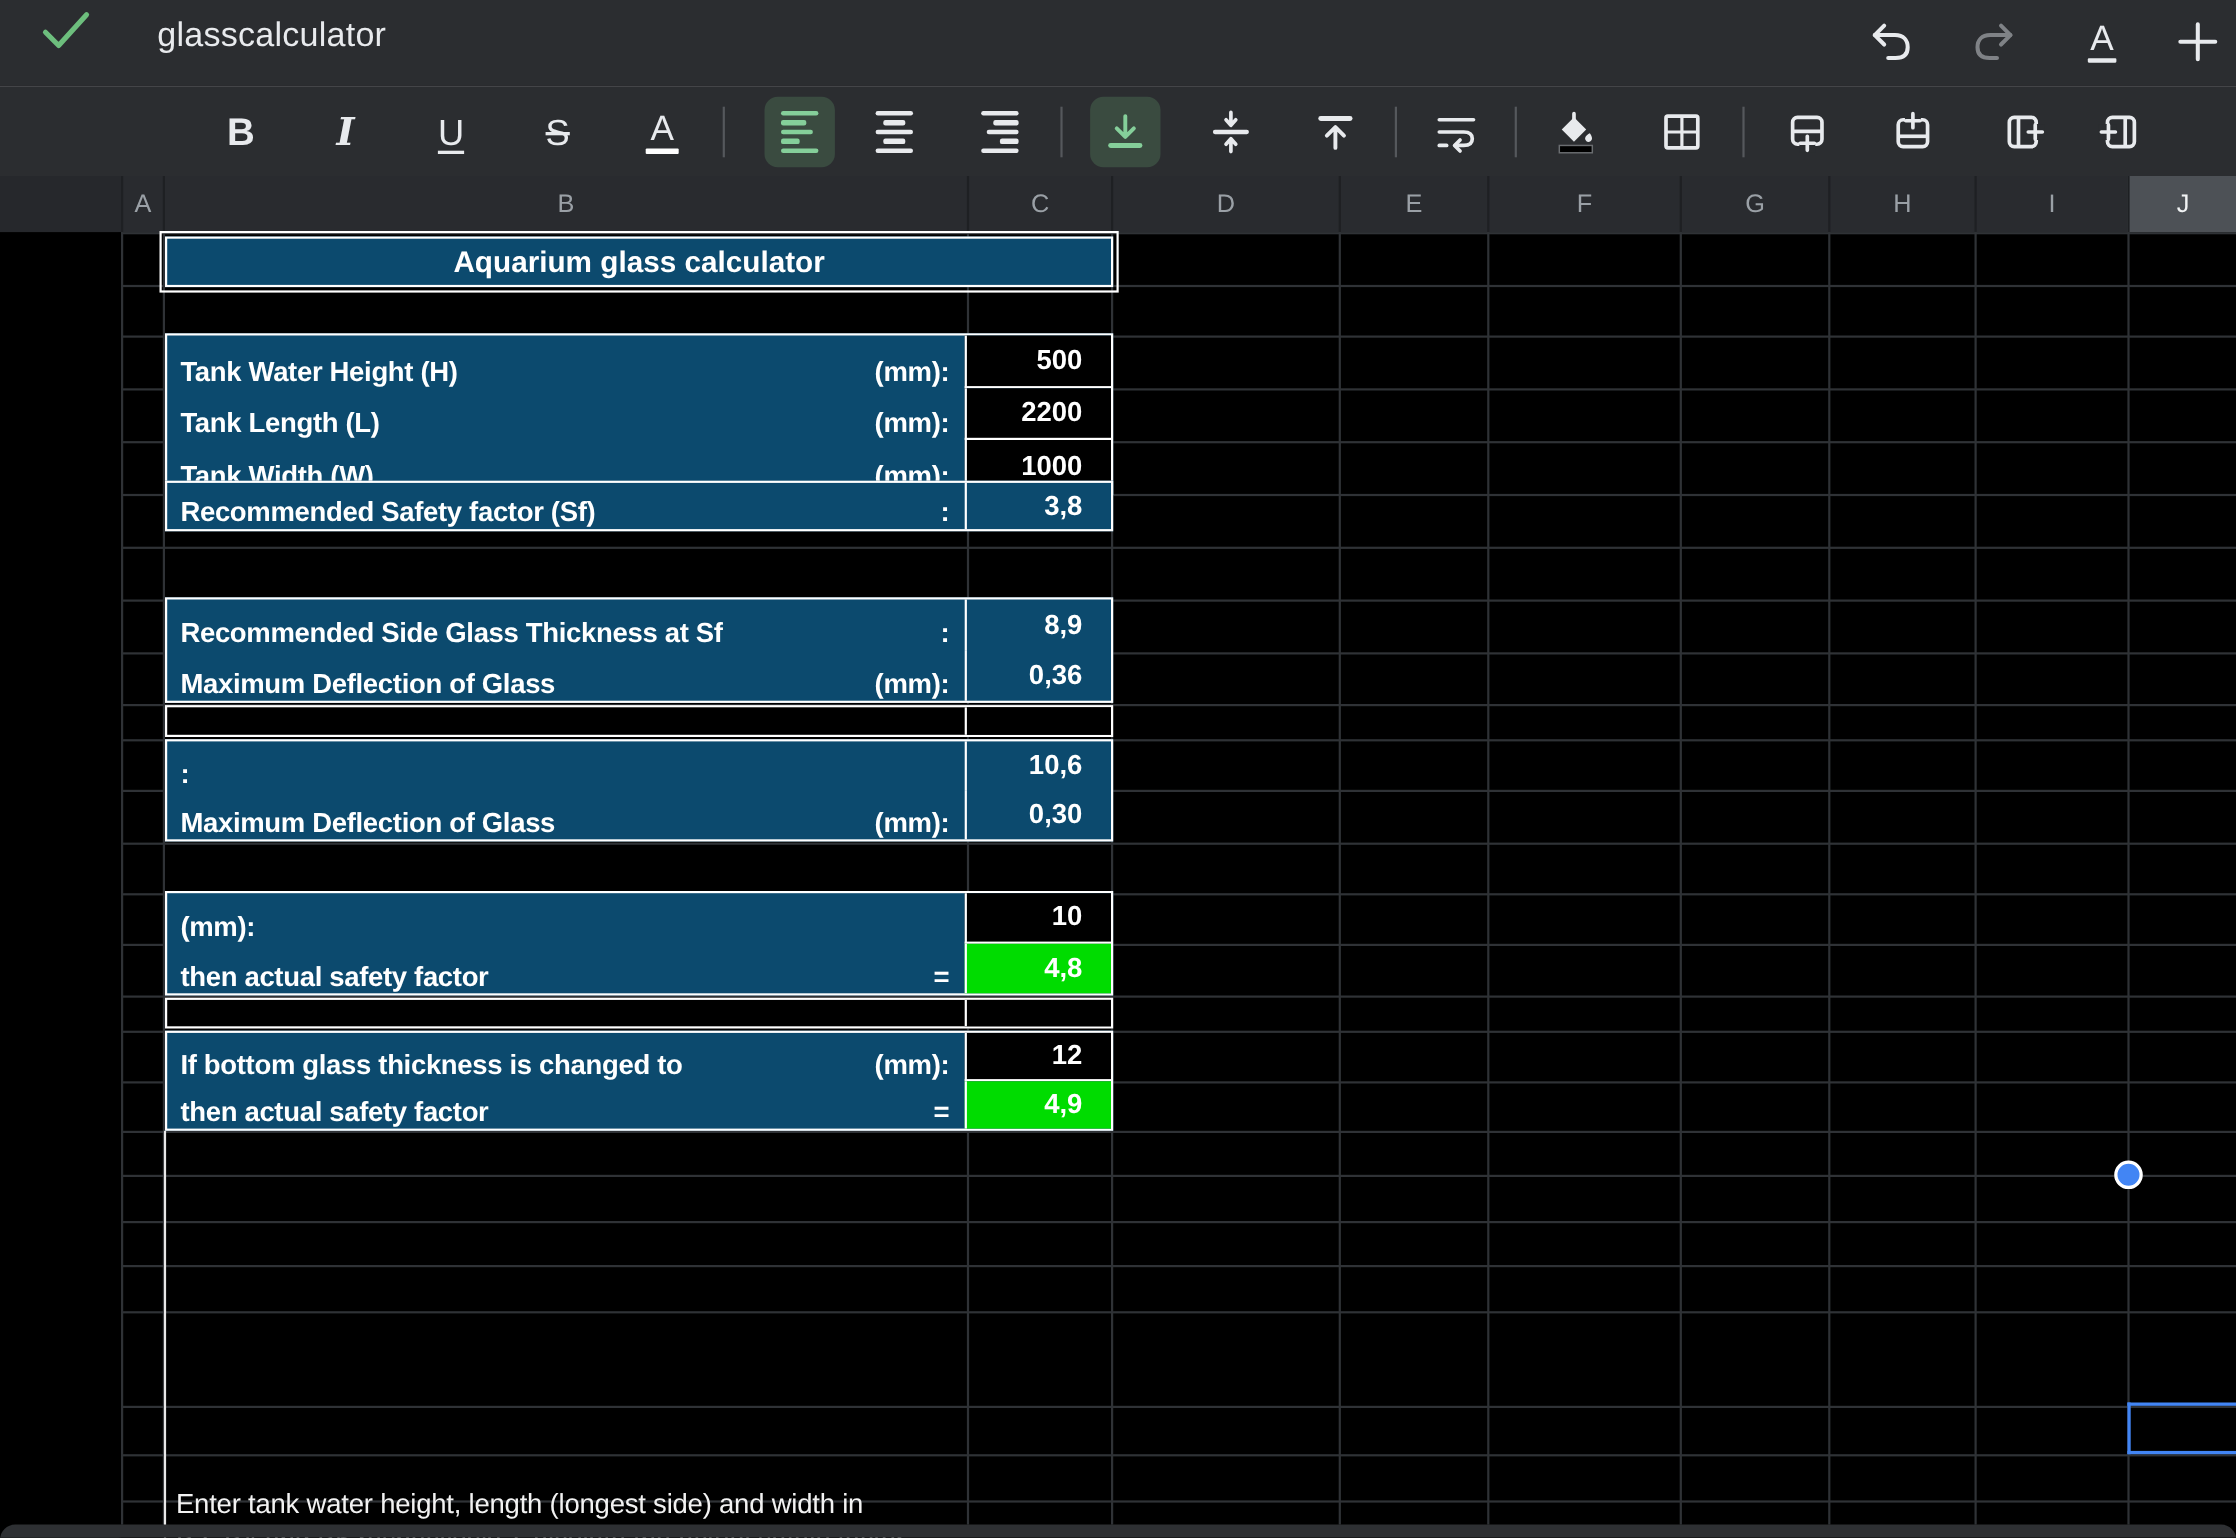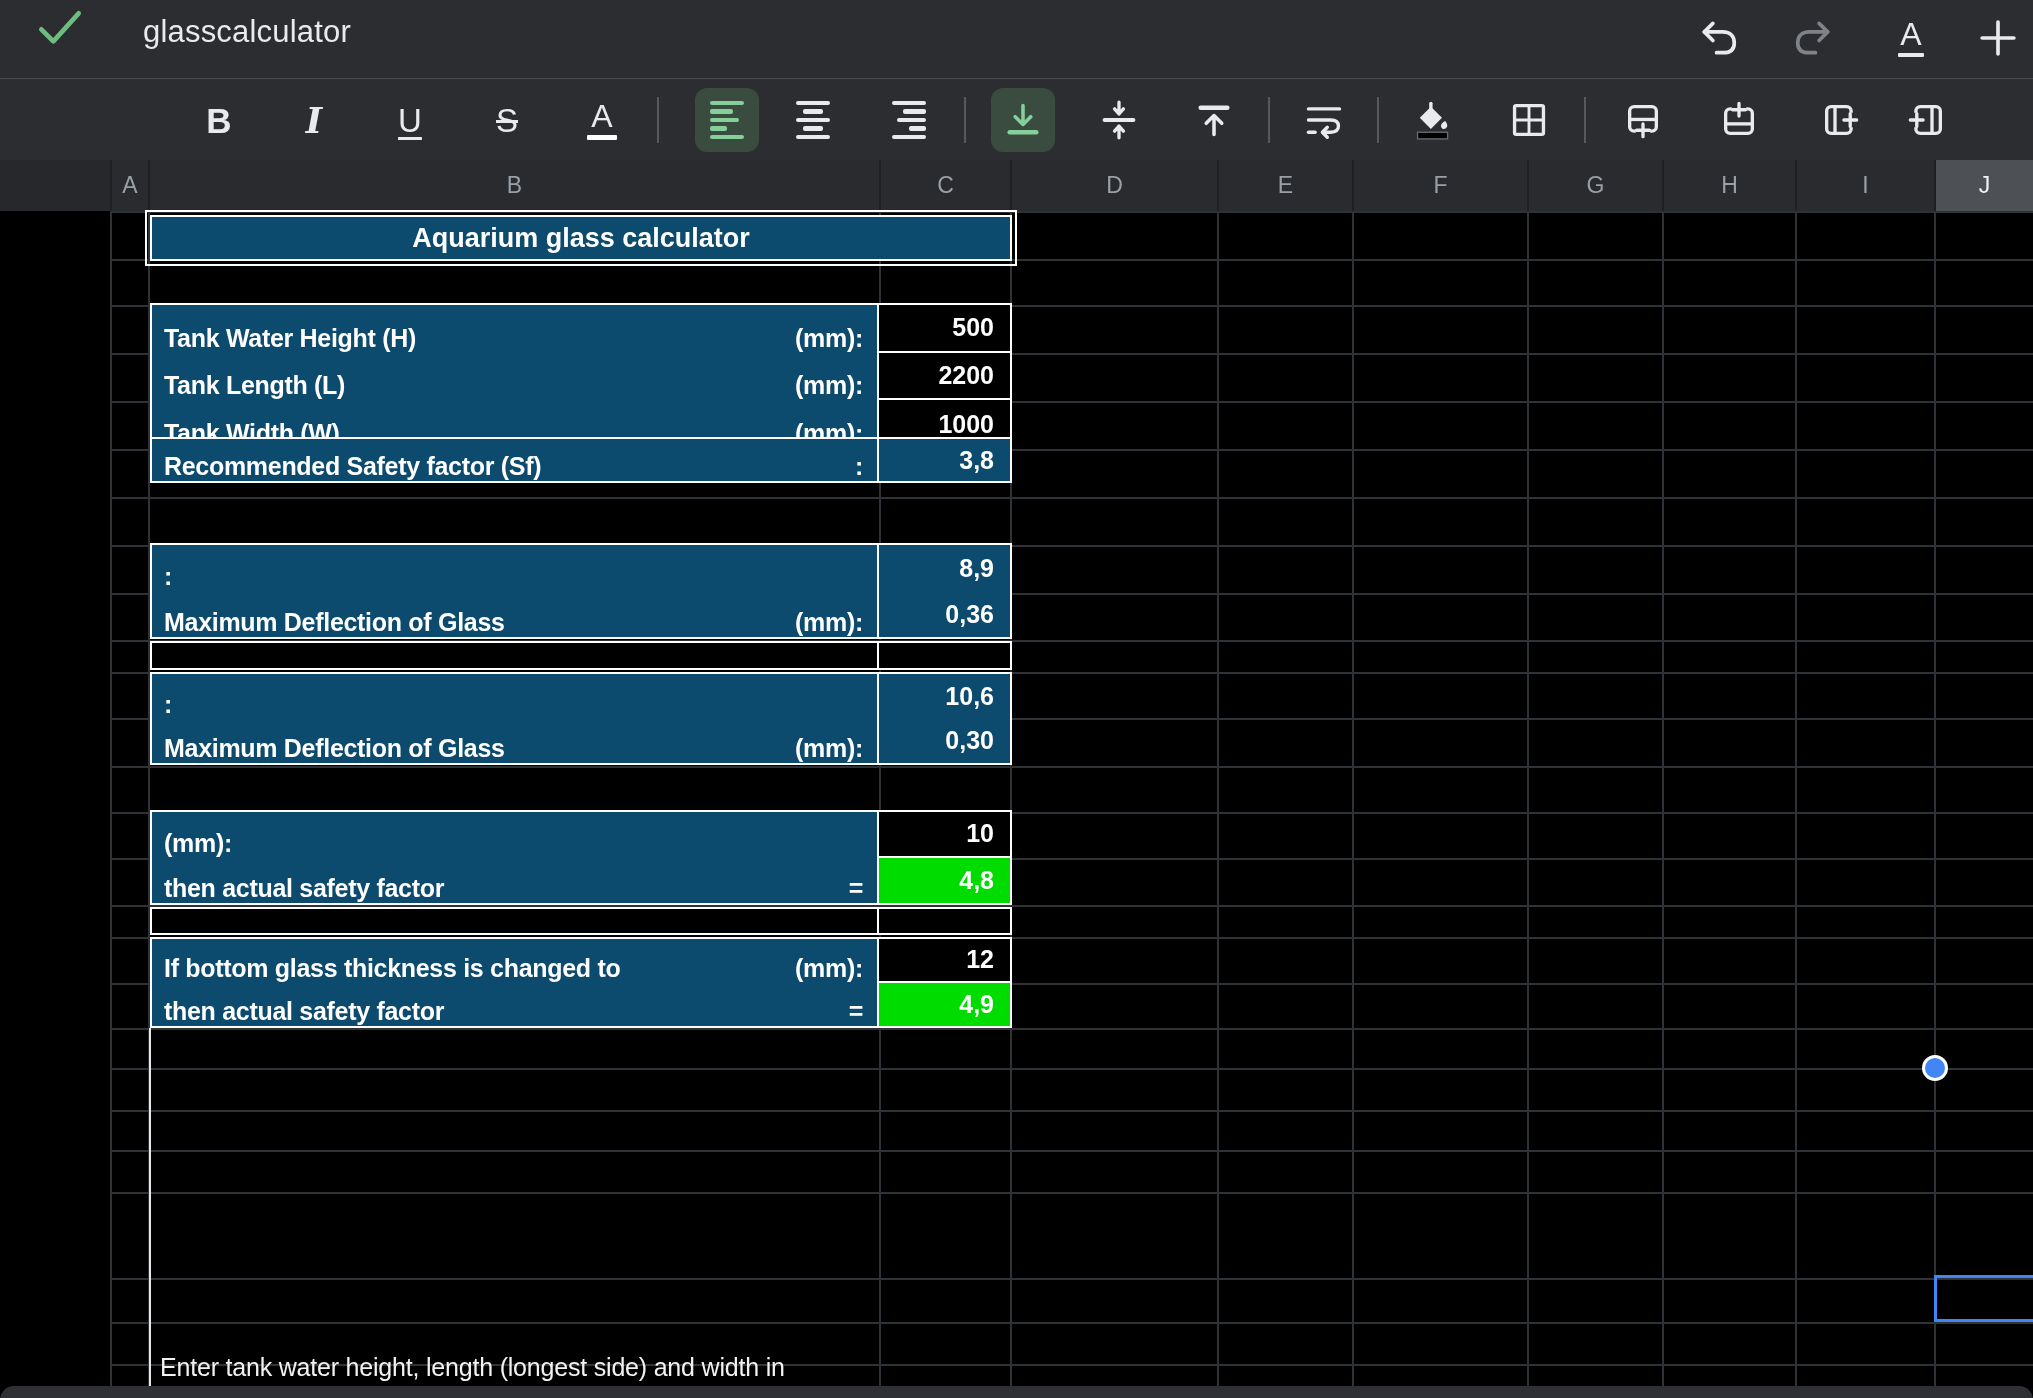--- a/index.html
+++ b/index.html
@@ -39,21 +39,21 @@
            color:#9aa0a6;font-size:23px;border-bottom:1px solid #44474b;box-sizing:border-box;}
   .rowhead.sel{background:#4d5156;color:#ffffff;font-weight:bold;}
   #canvas{position:absolute;left:0;top:211px;width:2033px;height:1187px;background:#000;}
   .gl{position:absolute;background:#2f3236;}
   
   .box{position:absolute;left:150px;width:862px;border:2px solid #ffffff;box-sizing:border-box;background:#0c4a6e;display:flex;flex-direction:column;z-index:3;}
   .box.dbl{outline:2px solid #ffffff;outline-offset:3px;}
   .box.spacer{background:#000;}
   .brow{display:flex;flex:1;}
   .blabel{flex:1;display:flex;align-items:flex-end;justify-content:space-between;color:#ffffff;font-weight:bold;font-size:25px;letter-spacing:-.3px;padding:0 14px 0 12px;box-sizing:border-box;}
-  .bval{width:133px;border-left:2px solid #ffffff;box-sizing:border-box;display:flex;align-items:center;justify-content:flex-end;color:#ffffff;font-weight:bold;font-size:25px;padding-right:16px;}
+  .bval{width:133px;border-left:2px solid #ffffff;box-sizing:border-box;display:flex;align-items:center;justify-content:flex-end;color:#ffffff;font-weight:bold;font-size:25px;padding-right:26px;}
   .bval.blk{background:#000;}
   .bval.grn{background:#00dc00;}
   .hsep{border-bottom:2px solid #ffffff;}
   #titlecell{justify-content:center;align-items:center;display:flex;color:#fff;font-weight:bold;font-size:27px;}
   #notecell{position:absolute;left:152px;top:1140px;width:856px;height:140px;color:#f2f2f2;font-size:25px;line-height:33px;white-space:pre-line;letter-spacing:-.2px;z-index:3;padding-left:8px;}
   #bleftline{position:absolute;left:149px;top:817px;width:2px;height:569px;background:#e8e8e8;z-index:2;}
   
   .selseg{position:absolute;background:#4285f4;z-index:4;}
   #selhandle{position:absolute;left:1922px;top:1055px;width:20px;height:20px;background:#4285f4;border:3px solid #ffffff;border-radius:50%;z-index:5;}
   
@@ -310,20 +310,21 @@
             <span>Recommended Safety factor (Sf)</span>
             <span>:</span>
           </div>
         <div class="bval">3,8</div>
       </div>
     </div>
 
     <div class="box" style="top:332px;height:96px;">
       <div class="brow">
         <div class="blabel">
+            <span>Recommended Side Glass Thickness at Sf</span>
             <span>:</span>
           </div>
         <div class="bval">8,9</div>
       </div>
       <div class="brow">
         <div class="blabel">
             <span>Maximum Deflection of Glass</span>
             <span>(mm):</span>
           </div>
         <div class="bval">0,36</div>

